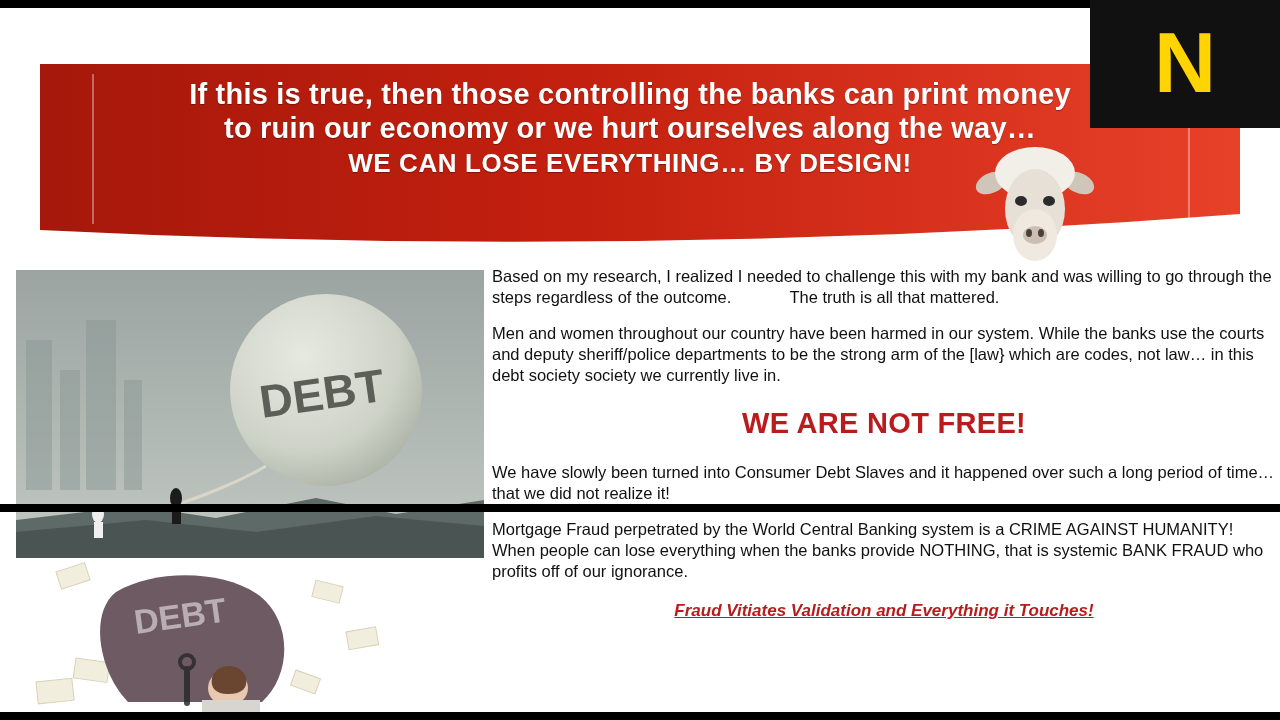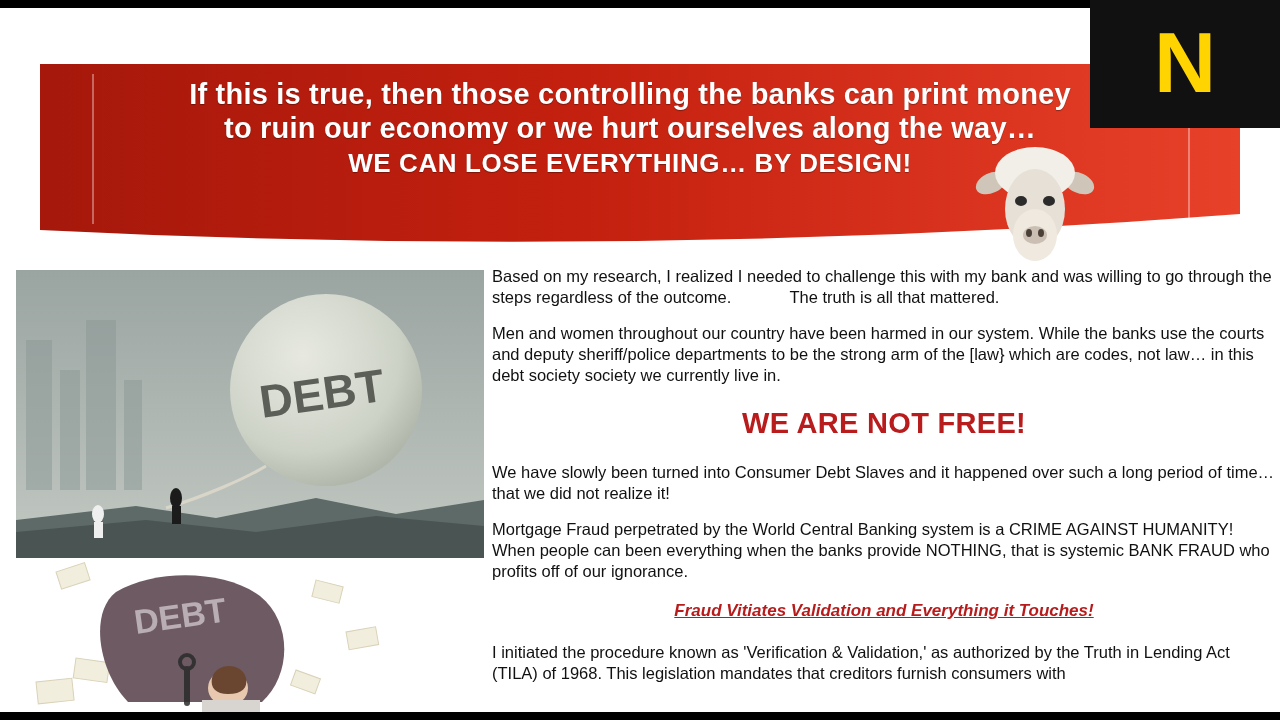--- a/index.html
+++ b/index.html
@@ -9,21 +9,21 @@
   }
   body {
     width: 1280px;
     height: 720px;
     overflow: hidden;
     font-family: "Liberation Sans", sans-serif;
   }
   #stage {
     position: relative;
     width: 1280px;
-    height: 720px;
+    height: 512px;
     background: #000000;
   }
   
   #page {
     position: absolute;
     left: 0;
     top: 8px;
     width: 1280px;
     height: 704px;
     background: #ffffff;
@@ -269,23 +269,22 @@
       </svg>
     </div>
 
     <div class="textcol">
       <p class="para">
         <span>Based on my research, I realized I needed to challenge this with my bank and was willing to go through the steps regardless of the outcome.</span><span class="gap-indent"></span><span>The truth is all that mattered.</span>
       </p>
       <p class="para">Men and women throughout our country have been harmed in our system.  While the banks use the courts and deputy sheriff/police departments to be the strong arm of the [law} which are codes, not law… in this debt society society we currently live in.</p>
       <div class="heading-free">WE ARE NOT FREE!</div>
       <p class="para">We have slowly been turned into Consumer Debt Slaves and it happened over such a long period of time… that we did not realize it!</p>
-      <p class="para">Mortgage Fraud perpetrated by the World Central Banking system is a CRIME AGAINST HUMANITY!  When people can been everything when the banks provide NOTHING, that is systemic BANK FRAUD who profits off of our ignorance.</p>
+      <p class="para">Mortgage Fraud perpetrated by the World Central Banking system is a CRIME AGAINST HUMANITY!  When people can lose everything when the banks provide NOTHING, that is systemic BANK FRAUD who profits off of our ignorance.</p>
       <div class="fraud-line">Fraud Vitiates Validation and Everything it Touches!</div>
-      <p class="para">I initiated the procedure known as 'Verification &amp; Validation,' as authorized by the Truth in Lending Act (TILA) of 1968. This legislation mandates that creditors furnish consumers with</p>
     </div>
 
   </div>
 
   <div class="logo-block">
     <div class="logo-n">N</div>
   </div>
 
   <div class="bar-bottom"></div>
 </div>

